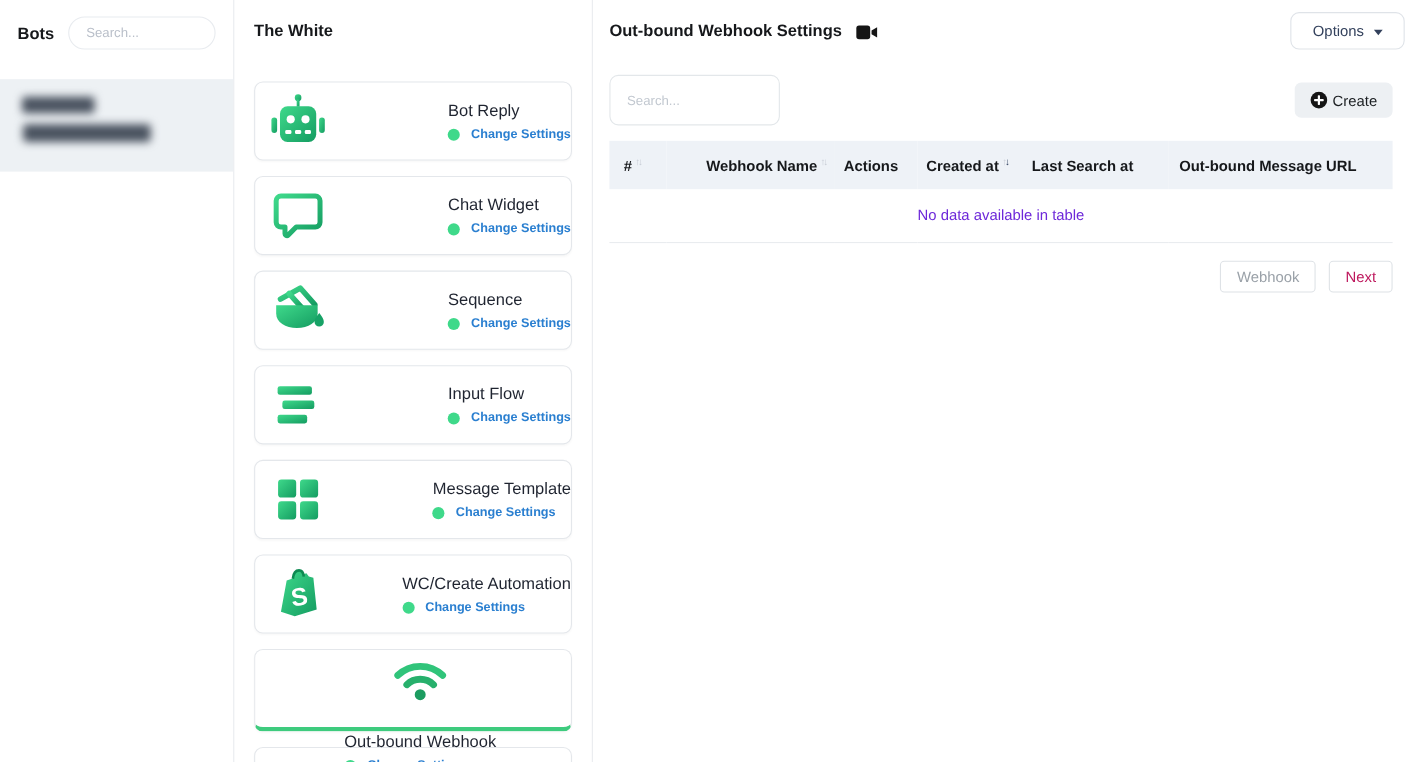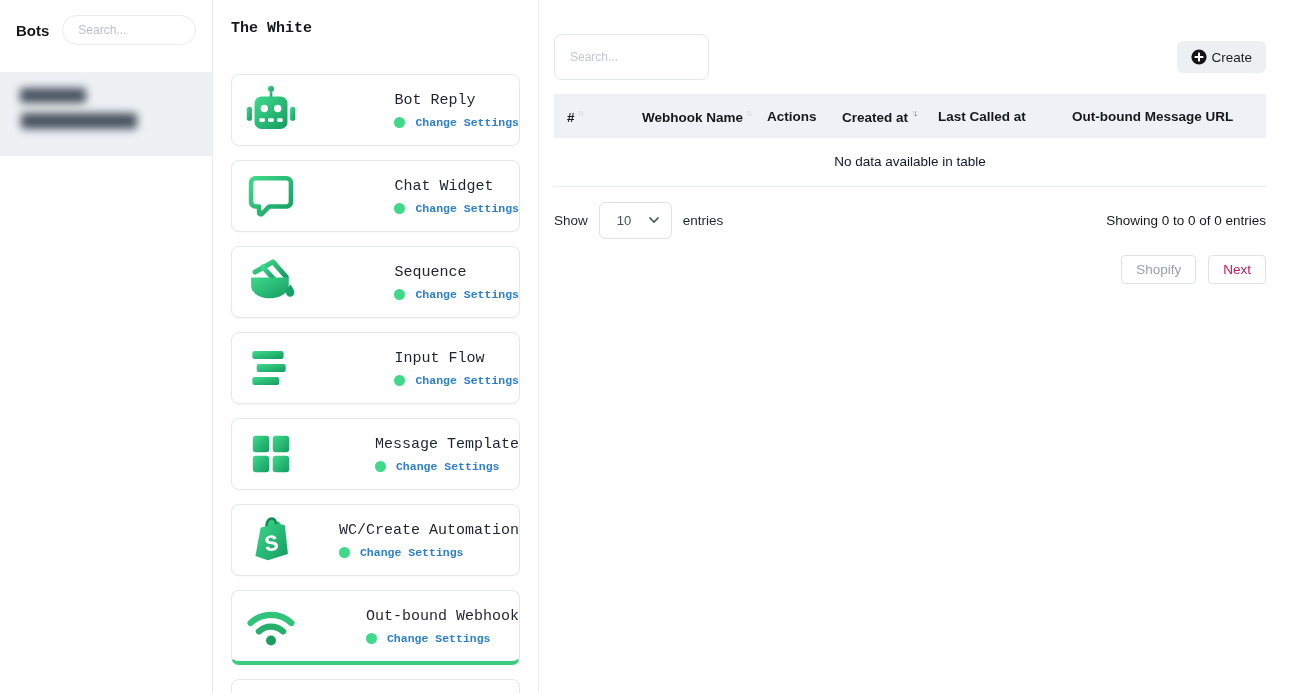--- a/index.html
+++ b/index.html
@@ -13,26 +13,26 @@
   .sidebar-header { display:flex; align-items:center; padding:15px 16px 14px 16px; gap:13px; }
   .sidebar-title { font-weight:bold; font-size:15px; color:#16181b; }
   .sidebar-search { flex:1; width:100%; border:1px solid #e8ebef; border-radius:15px; height:30px;
     padding:0 15px; font-size:12px; color:#495057; outline:none; }
   .sidebar-search::placeholder { color:#b9bfc9; }
   .bot-item { margin-top:13px; background:#edf1f4; height:84px; padding:13px 18px; cursor:pointer; }
   .blur-bar { background:#49525f; filter:blur(4px); border-radius:3px; }
   .blur-name { width:66px; height:15px; margin:3px 0 10px 2px; }
   .blur-phone { width:116px; height:16px; margin-left:3px; }
   
-  .features { width:326px; border-right:1px solid #e9ecef; flex-shrink:0; padding:20px 18px 0 18px; overflow:hidden;font-family:Liberation Mono, monospace; }
+  .features { width:326px; border-right:1px solid #e9ecef; flex-shrink:0; padding:20px 18px 0 18px; overflow:hidden; }
   .features-heading { font-size:15px; font-weight:bold; color:#16181b; margin-bottom:37px; }
   .card { display:flex; align-items:center; gap:23px; border:1px solid #e4e7eb; border-radius:8px;
     height:72px; margin-bottom:14px; padding-left:13px; background:#fff; cursor:pointer;
     box-shadow:0 1px 2px rgba(33,37,41,.03);justify-content:space-between; }
-  .card.active { border-bottom:4px solid #3ecb7e; height:75px; }
+  .card.active { border-bottom:4px solid #3ecb7e; height:75px;flex-direction:column; }
   .card.partial { height:60px; margin-bottom:0; }
   .cicon { width:52px; height:52px; flex-shrink:0; }
   .cicon svg { width:52px; height:52px; display:block; }
   .ctitle { font-size:15px; color:#1f2430; }
   .clink-row { display:flex; align-items:center; gap:10px; margin-top:7px; }
   .status-dot { width:11px; height:11px; border-radius:50%; background:#3fd98a; flex-shrink:0; }
   .clink { color:#2a7fd0; font-size:11.5px; font-weight:bold; text-decoration:none; cursor:pointer; }
   
   .main { flex:1; padding:11px 27px 0 15px; position:relative; }
   .main-header { display:flex; align-items:center; justify-content:space-between; }
@@ -55,21 +55,21 @@
     padding:0 8px; white-space:nowrap; vertical-align:middle; }
   th.c0 { width:52px; padding-left:13px; }
   th.c1 { width:153px;text-align:right; }
   th.c2 { width:75px; }
   th.c3 { width:96px; }
   th.c4 { width:132px; }
   th.c5 { padding-left:10px; }
   .sort { display:inline-block; font-size:9px; letter-spacing:-2px; vertical-align:super; margin-left:3px; cursor:pointer; }
   .sort .s-up, .sort .s-dn { color:#c7ccd5; }
   .sort.desc .s-dn { color:#2c3e5d; }
-  td.empty { text-align:center; height:48px; font-size:13.5px; color:#0f172a;
+  td.empty { text-align:center; height:48px; font-size:13.5px; color:#6d28d9;
     border-bottom:1px solid #e9ecef; }
   .table-footer { display:flex; justify-content:space-between; align-items:center; margin-top:15px; }
   .show-group { display:flex; align-items:center; gap:11px; font-size:13.5px; color:#1f2430; }
   .page-select { width:73px; height:37px; border:1px solid #dee2e6; border-radius:6px;
     display:flex; align-items:center; justify-content:space-between; padding:0 11px 0 17px;
     font-size:13px; color:#49505a; cursor:pointer; background:#fff; }
   .summary { font-size:13.5px; color:#16181b; }
   .pagination { display:flex; justify-content:flex-end; gap:12px; margin-top:16px; }
   .page-btn { height:29px; border:1px solid #dee2e6; background:#fff; border-radius:4px;
     padding:0 14px; font-size:13.5px; cursor:pointer; font-family:inherit; }
@@ -225,20 +225,35 @@
         <span class="status-dot"></span>
         <a class="clink">Change Settings</a>
       </div>
     </div>
   </div>
 
   <div class="card partial"></div>
 </div>
 
 <div class="main">
+  <div class="main-header">
+    <div class="main-title-row">
+      <span class="main-title">Out-bound Webhook Settings</span>
+      <span style="display:inline-flex;margin-top:2px;">
+        <svg width="21" height="15" viewBox="0 0 22 15">
+          <rect x="0.5" y="0.8" width="13.2" height="13.2" rx="2.6" fill="#151515"></rect>
+          <path d="M15 5.6 20.3 2.6 v9.6 L15 9.2z" fill="#151515"></path>
+        </svg>
+      </span>
+    </div>
+    <button class="options-btn">
+      <span>Options</span>
+      <span class="caret-down"></span>
+    </button>
+  </div>
 
   <div class="toolbar">
     <input class="table-search" placeholder="Search..." style="">
     <button class="create-btn">
       <span style="display:inline-flex;">
         <svg width="16" height="16" viewBox="0 0 16 16">
           <circle cx="8" cy="8" r="7.6" fill="#151515"></circle>
           <rect x="7" y="3.6" width="2" height="8.8" rx="0.6" fill="#fff"></rect>
           <rect x="3.6" y="7" width="8.8" height="2" rx="0.6" fill="#fff"></rect>
         </svg>
@@ -256,47 +271,32 @@
         <th class="c1">
           <span>Webhook Name</span><span class="sort"><span class="s-up">↑</span><span class="s-dn">↓</span></span>
         </th>
         <th class="c2">
           <span>Actions</span>
         </th>
         <th class="c3">
           <span>Created at</span><span class="sort desc"><span class="s-up">↑</span><span class="s-dn">↓</span></span>
         </th>
         <th class="c4">
-          <span>Last Called at</span>
+          <span>Last Search at</span>
         </th>
         <th class="c5">
           <span>Out-bound Message URL</span>
         </th>
       </tr>
     </thead>
     <tbody>
       <tr>
         <td class="empty" colspan="6">No data available in table</td>
       </tr>
     </tbody>
   </table>
 
-  <div class="table-footer">
-    <div class="show-group">
-      <span>Show</span>
-      <div class="page-select">
-        <span>10</span>
-        <span style="display:inline-flex;">
-          <svg width="12" height="8" viewBox="0 0 12 8">
-              <path d="M1.5 1.5 6 6 10.5 1.5" fill="none" stroke="#49505a" stroke-width="1.6"></path>
-            </svg>
-        </span>
-      </div>
-      <span>entries</span>
-    </div>
-    <div class="summary">Showing 0 to 0 of 0 entries</div>
-  </div>
 
   <div class="pagination">
-    <button class="page-btn prev">Shopify</button>
+    <button class="page-btn prev">Webhook</button>
     <button class="page-btn next">Next</button>
   </div>
 </div>
 
 </body></html>

